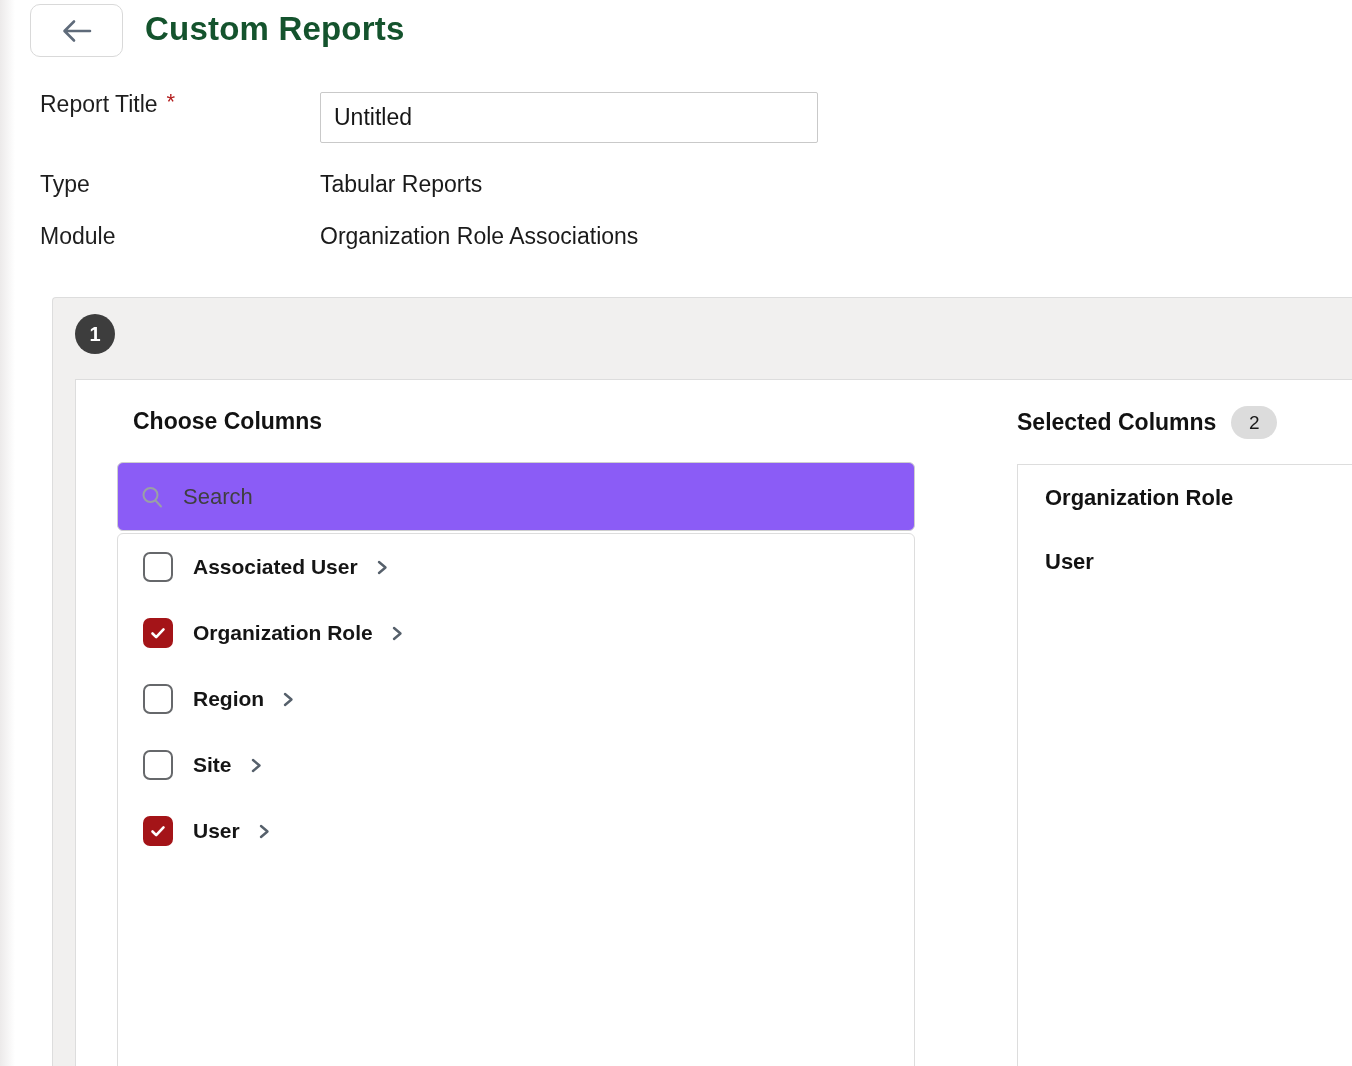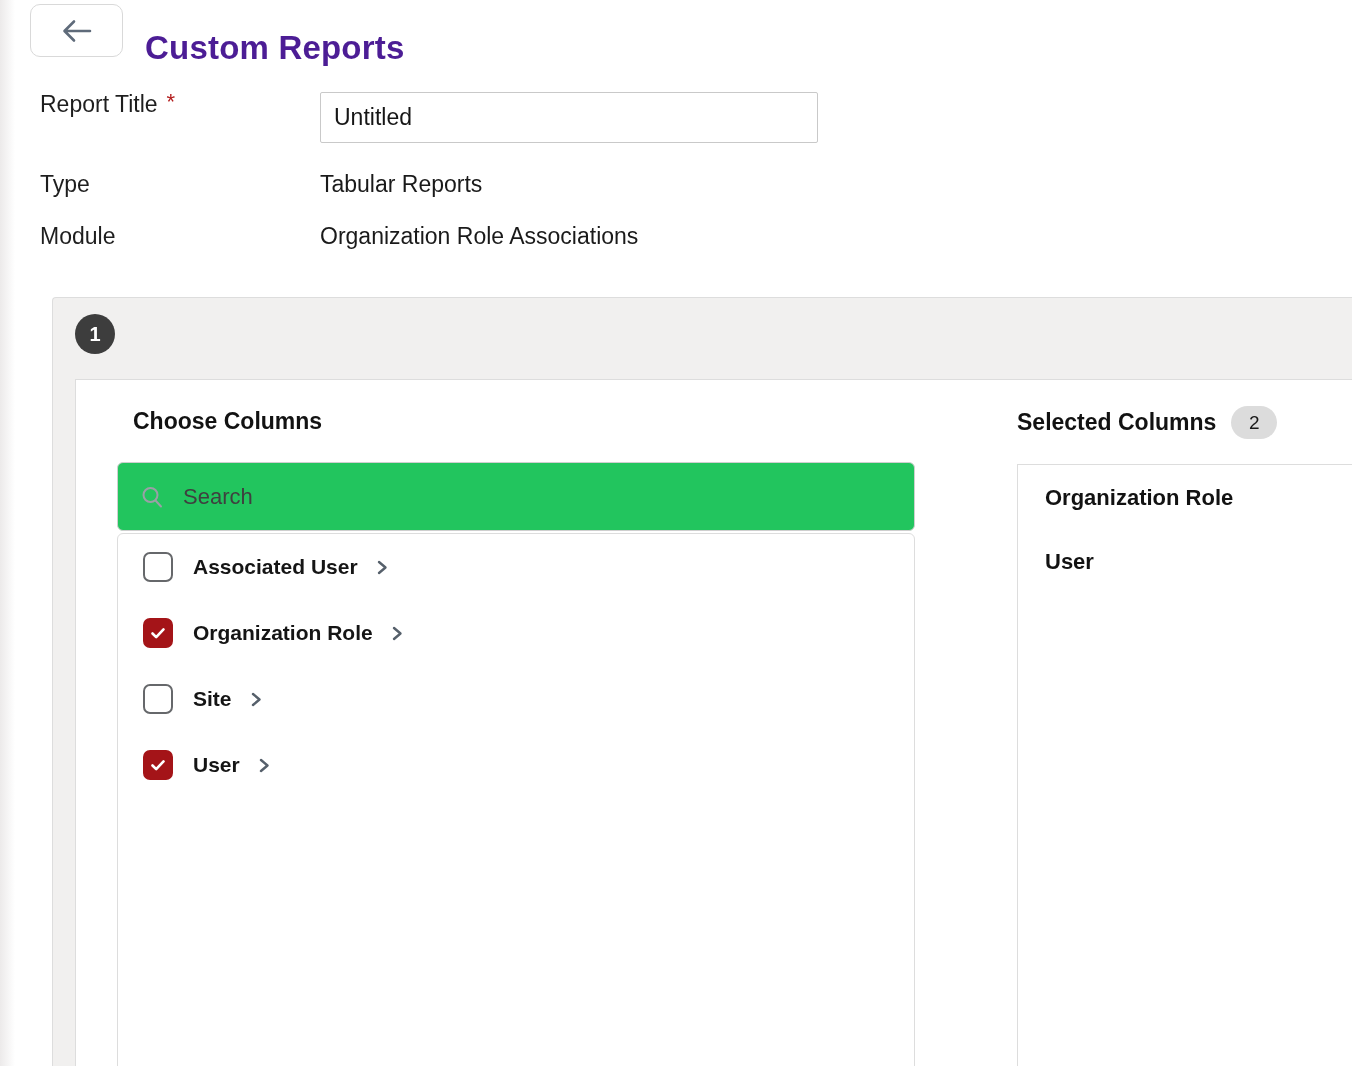--- a/index.html
+++ b/index.html
@@ -22,21 +22,21 @@
   
   .back-btn {
     position: absolute; left: 30px; top: 4px;
     width: 93px; height: 53px;
     background: #fff; border: 1px solid #d9d9d9; border-radius: 10px;
     display: flex; align-items: center; justify-content: center;
     cursor: pointer;
   }
   .page-title {
     position: absolute; left: 145px; top: 10px;
-    font-size: 33px; font-weight: 700; color: #4c1d95; letter-spacing: .2px; margin-top: 19px;
+    font-size: 33px; font-weight: 700; color: #14532d; letter-spacing: .2px;
   }
 
   
   .form-label { position: absolute; left: 40px; font-size: 23px; color: #1e1e1e; }
   .lbl-report { top: 91px; }
   .lbl-type   { top: 171px; }
   .lbl-module { top: 223px; }
   .req-star { color: var(--required, #b31d1d); margin-left: 9px; font-size: 22px; position: relative; top: -3px; }
   .title-input {
     position: absolute; left: 320px; top: 92px;
@@ -76,21 +76,21 @@
   .choose-title {
     position: absolute; left: 41px; top: 28px;
     font-size: 23px; font-weight: 700; color: #121212; margin-left: 16px;
   }
 
   .search-box {
     position: absolute; left: 41px; top: 82px;
     width: 798px; height: 69px;
     border: 1px solid #cfcfcf; border-radius: 6px;
     display: flex; align-items: center; gap: 17px; padding: 0 22px;
-    background: #22c55e;
+    background: #8b5cf6;
   }
   .search-input {
     flex: 1; border: none; outline: none;
     font-family: inherit; font-size: 22px; color: #2e2e2e; background: transparent;
   }
   .search-input::placeholder { color: #3f3f3f; opacity: 1; }
 
   .cols-box {
     position: absolute; left: 41px; top: 153px;
     width: 798px; bottom: -2px;
@@ -199,20 +199,31 @@
       </svg>
     </span>
     <span class="col-label">Organization Role</span>
     <span class="chevron">
       <svg width="16" height="17" viewBox="0 0 16 17" fill="none">
         <path d="M5 3 L11.5 8.5 L5 14" stroke="#56606b" stroke-width="2.4" stroke-linecap="round" stroke-linejoin="round"></path>
       </svg>
     </span>
   </div>
 
+  <div class="col-row">
+    <span class="checkbox">
+      
+    </span>
+    <span class="col-label">Region</span>
+    <span class="chevron">
+      <svg width="16" height="17" viewBox="0 0 16 17" fill="none">
+        <path d="M5 3 L11.5 8.5 L5 14" stroke="#56606b" stroke-width="2.4" stroke-linecap="round" stroke-linejoin="round"></path>
+      </svg>
+    </span>
+  </div>
 
   <div class="col-row">
     <span class="checkbox">
       
     </span>
     <span class="col-label">Site</span>
     <span class="chevron">
       <svg width="16" height="17" viewBox="0 0 16 17" fill="none">
         <path d="M5 3 L11.5 8.5 L5 14" stroke="#56606b" stroke-width="2.4" stroke-linecap="round" stroke-linejoin="round"></path>
       </svg>

